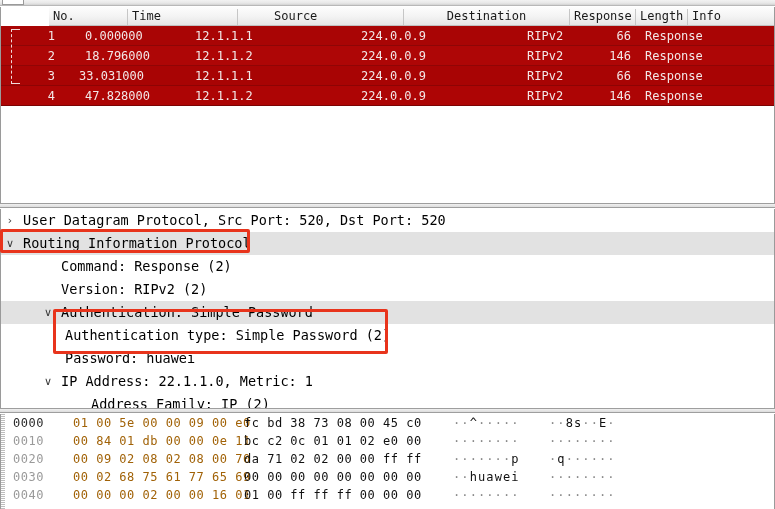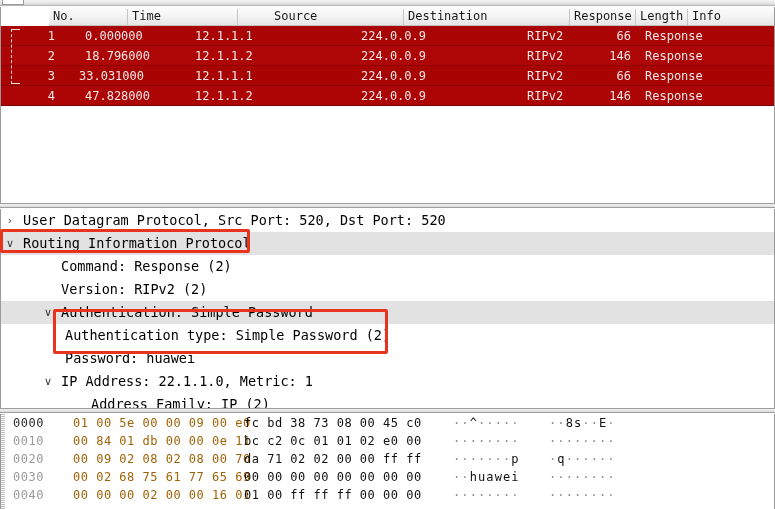--- a/index.html
+++ b/index.html
@@ -245,21 +245,21 @@
 <div class="top-sliver">
   <div class="nub"></div>
 </div>
 
 <div class="packet-list">
 
   <div class="plist-header" id="plist-header">
       <div class="col-head" style="left: 0px; width: 70px;">No.</div>
       <div class="col-head sep" style="left: 78px; width: 108px;">Time</div>
       <div class="col-head sep" style="left: 188px; width: 162px; padding-left: 36px;">Source</div>
-      <div class="col-head sep" style="left: 354px; width: 162px;">Destination</div>
+      <div class="col-head sep" style="left: 354px; width: 162px; text-align: center;">Destination</div>
       <div class="col-head sep" style="left: 520px; width: 62px;">Response</div>
       <div class="col-head sep" style="left: 586px; width: 52px;">Length</div>
       <div class="col-head sep" style="left: 638px; width: 130px;">Info</div>
     </div>
 
   <div class="plist-rows" id="plist-rows">
       <div class="prow r0">
         <div class="cell num" style="left: 0px; width: 54px; text-align: right;">1</div>
         <div class="cell" style="left: 84px;">0.000000</div>
         <div class="cell" style="left: 194px;">12.1.1.1</div>

